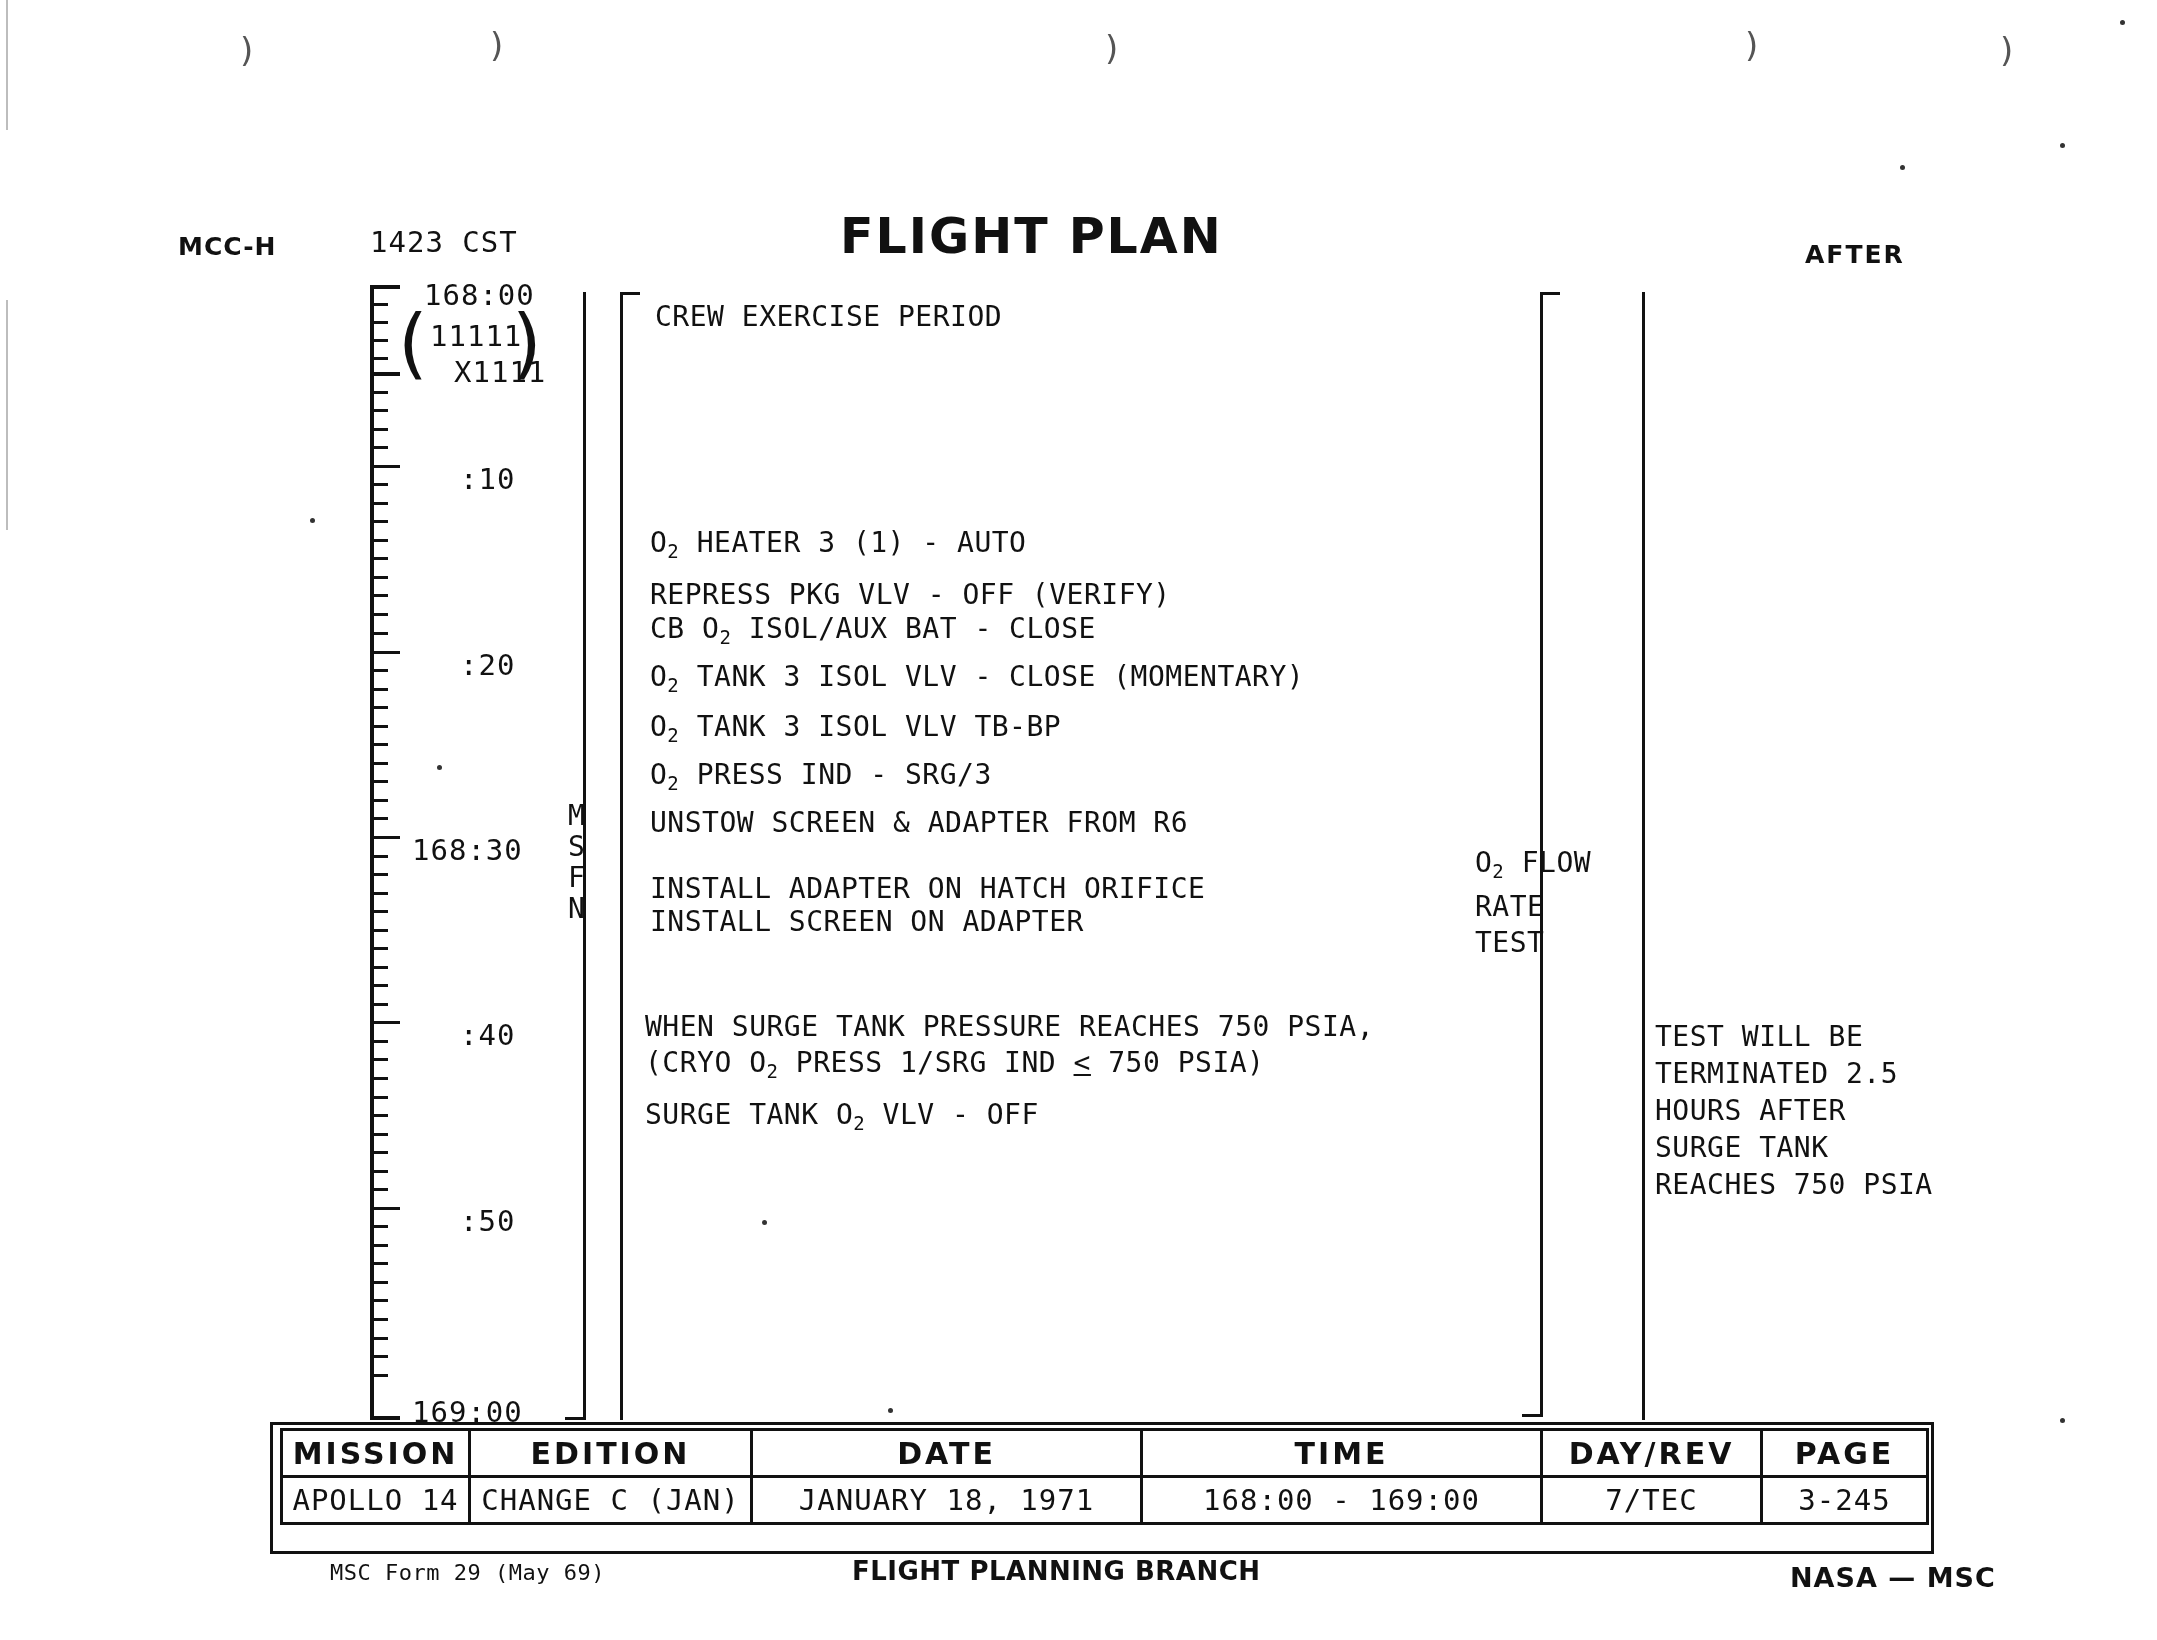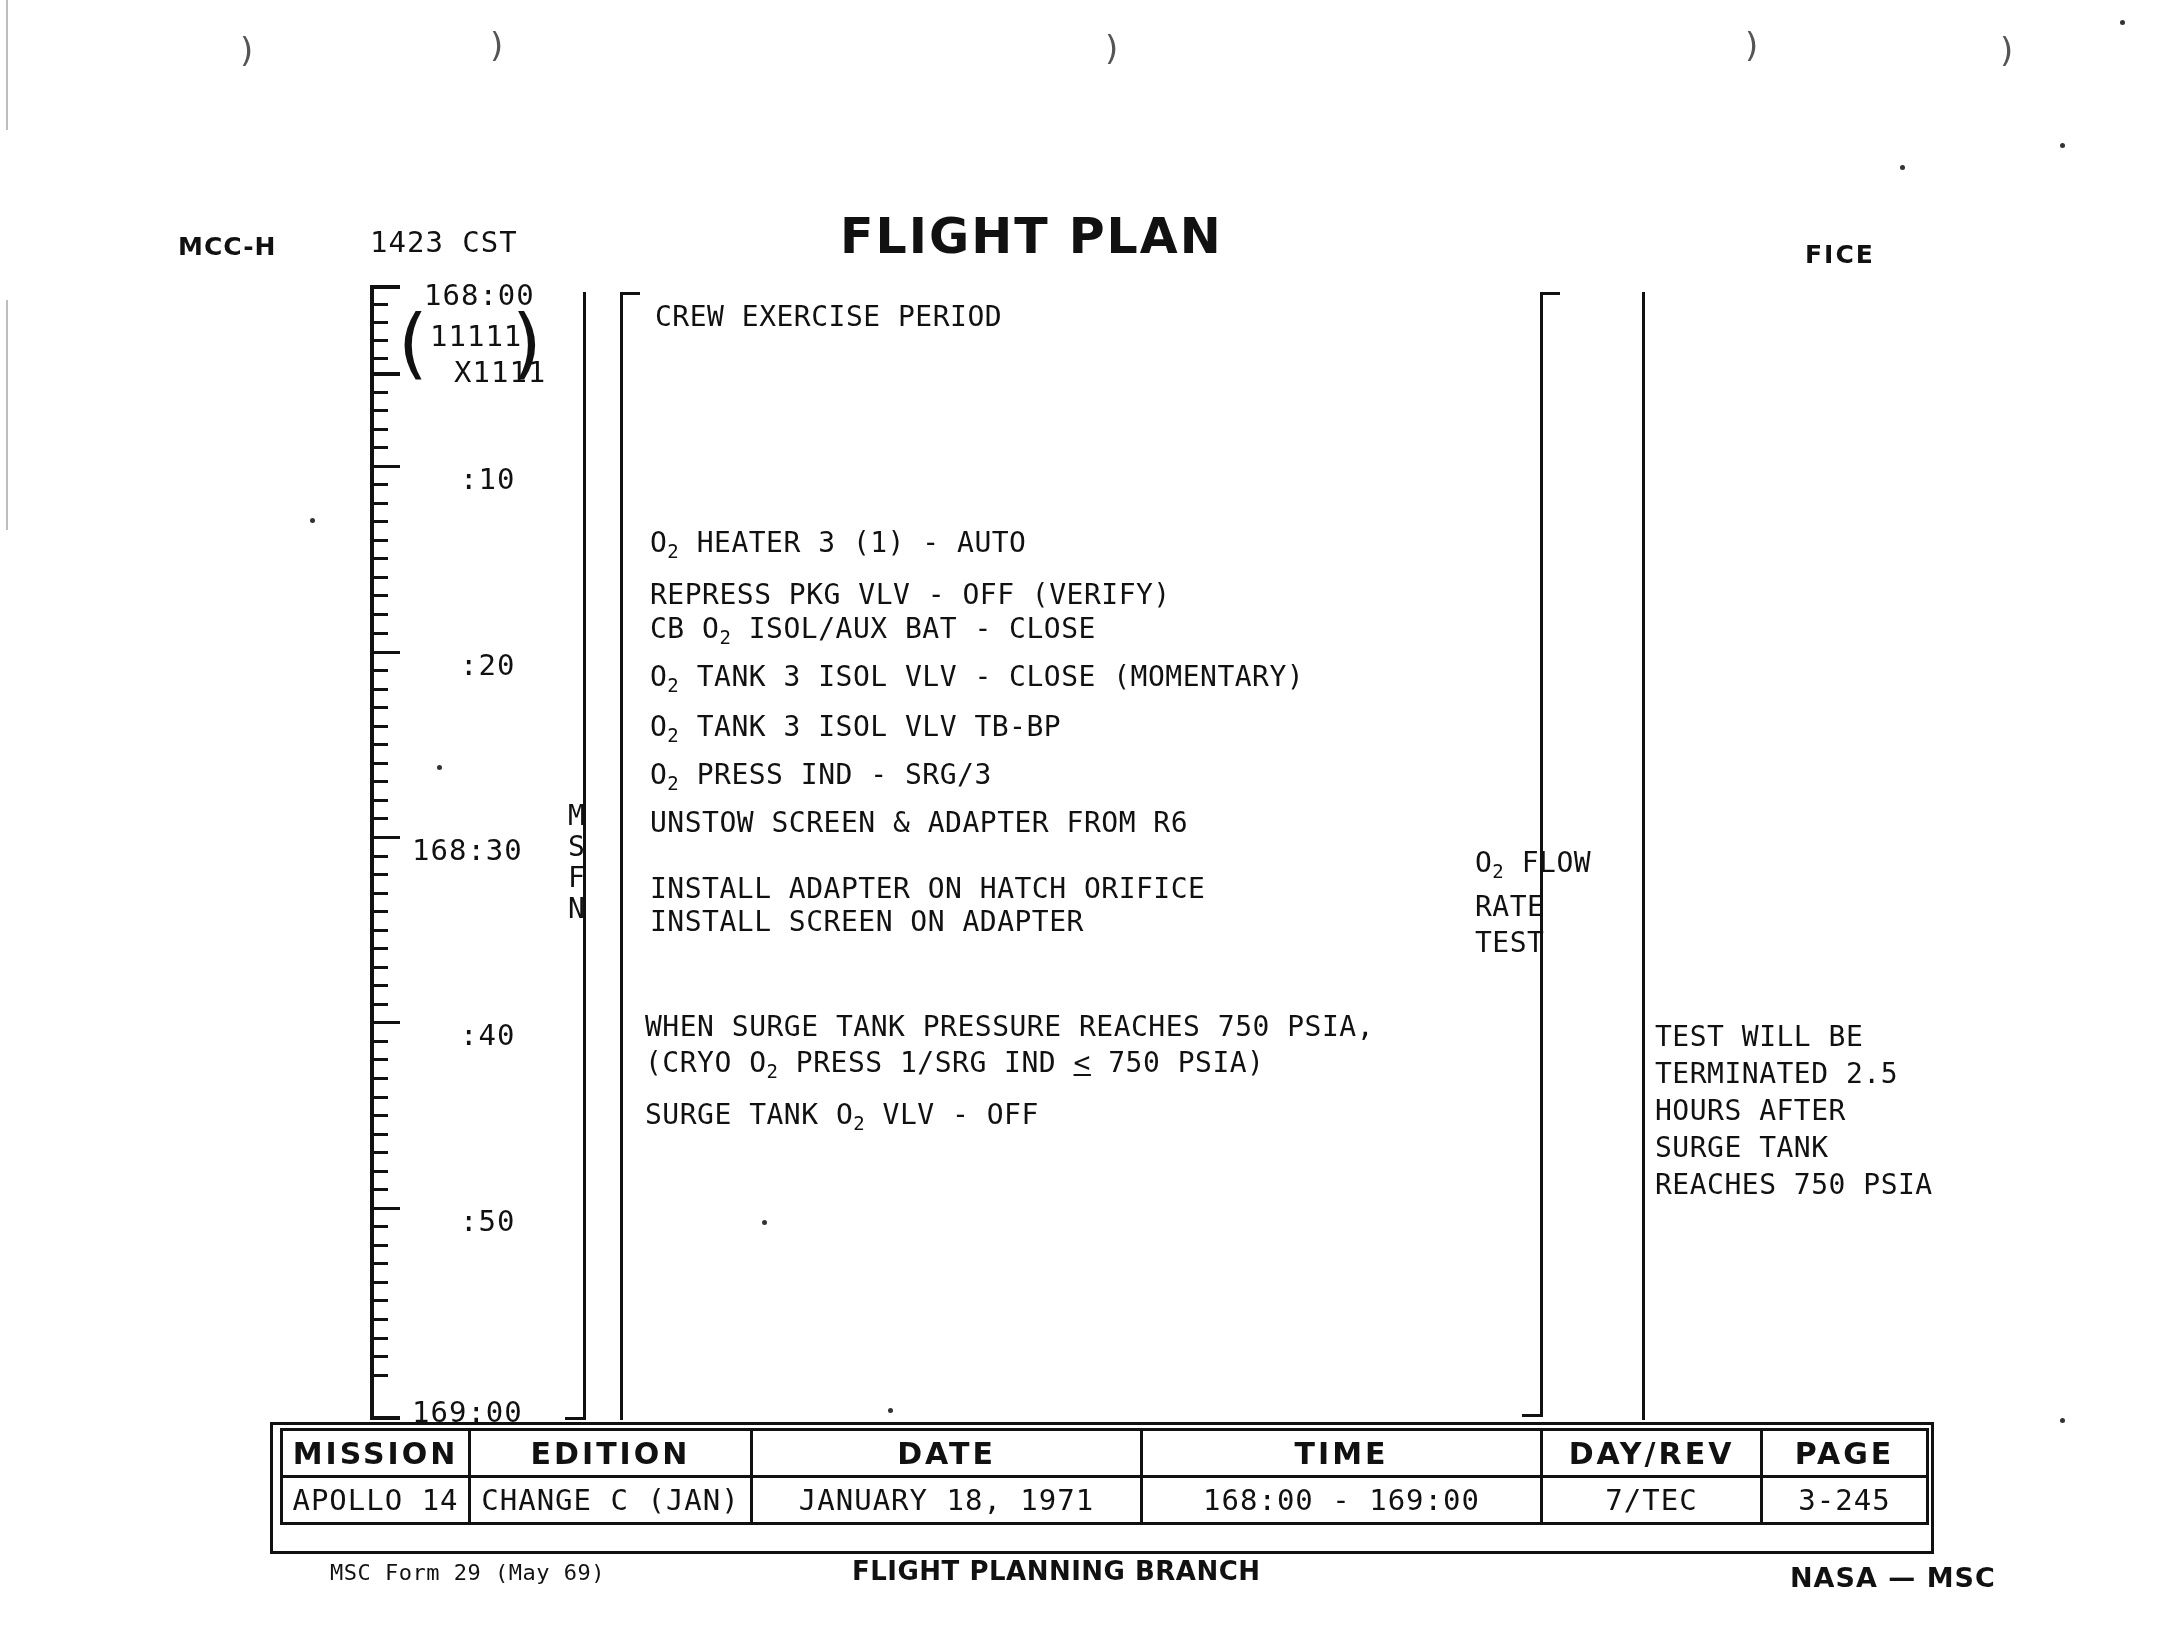--- a/index.html
+++ b/index.html
@@ -242,21 +242,21 @@
   <div class="dot" style="left:1900px; top:165px;"></div>
   <div class="dot" style="left:310px; top:518px;"></div>
   <div class="dot" style="left:437px; top:765px;"></div>
   <div class="dot" style="left:762px; top:1220px;"></div>
   <div class="dot" style="left:888px; top:1408px;"></div>
   <div class="dot" style="left:2060px; top:1418px;"></div>
 
   <div class="mcc">MCC-H</div>
   <div class="cst">1423 CST</div>
   <div class="title">FLIGHT PLAN</div>
-  <div class="notes-head">FICE</div>
+  <div class="notes-head">AFTER</div>
 
   <div class="scale-rail"></div>
   <div class="bracket-cap" style="top:285px;"></div>
   <div class="bracket-cap" style="top:1416px;"></div>
   <div class="bracket-cap" style="top:372px;"></div>
 
   <div class="tick minor" style="top:303px;"></div>
   <div class="tick minor" style="top:321px;"></div>
   <div class="tick minor" style="top:339px;"></div>
   <div class="tick minor" style="top:357px;"></div>

